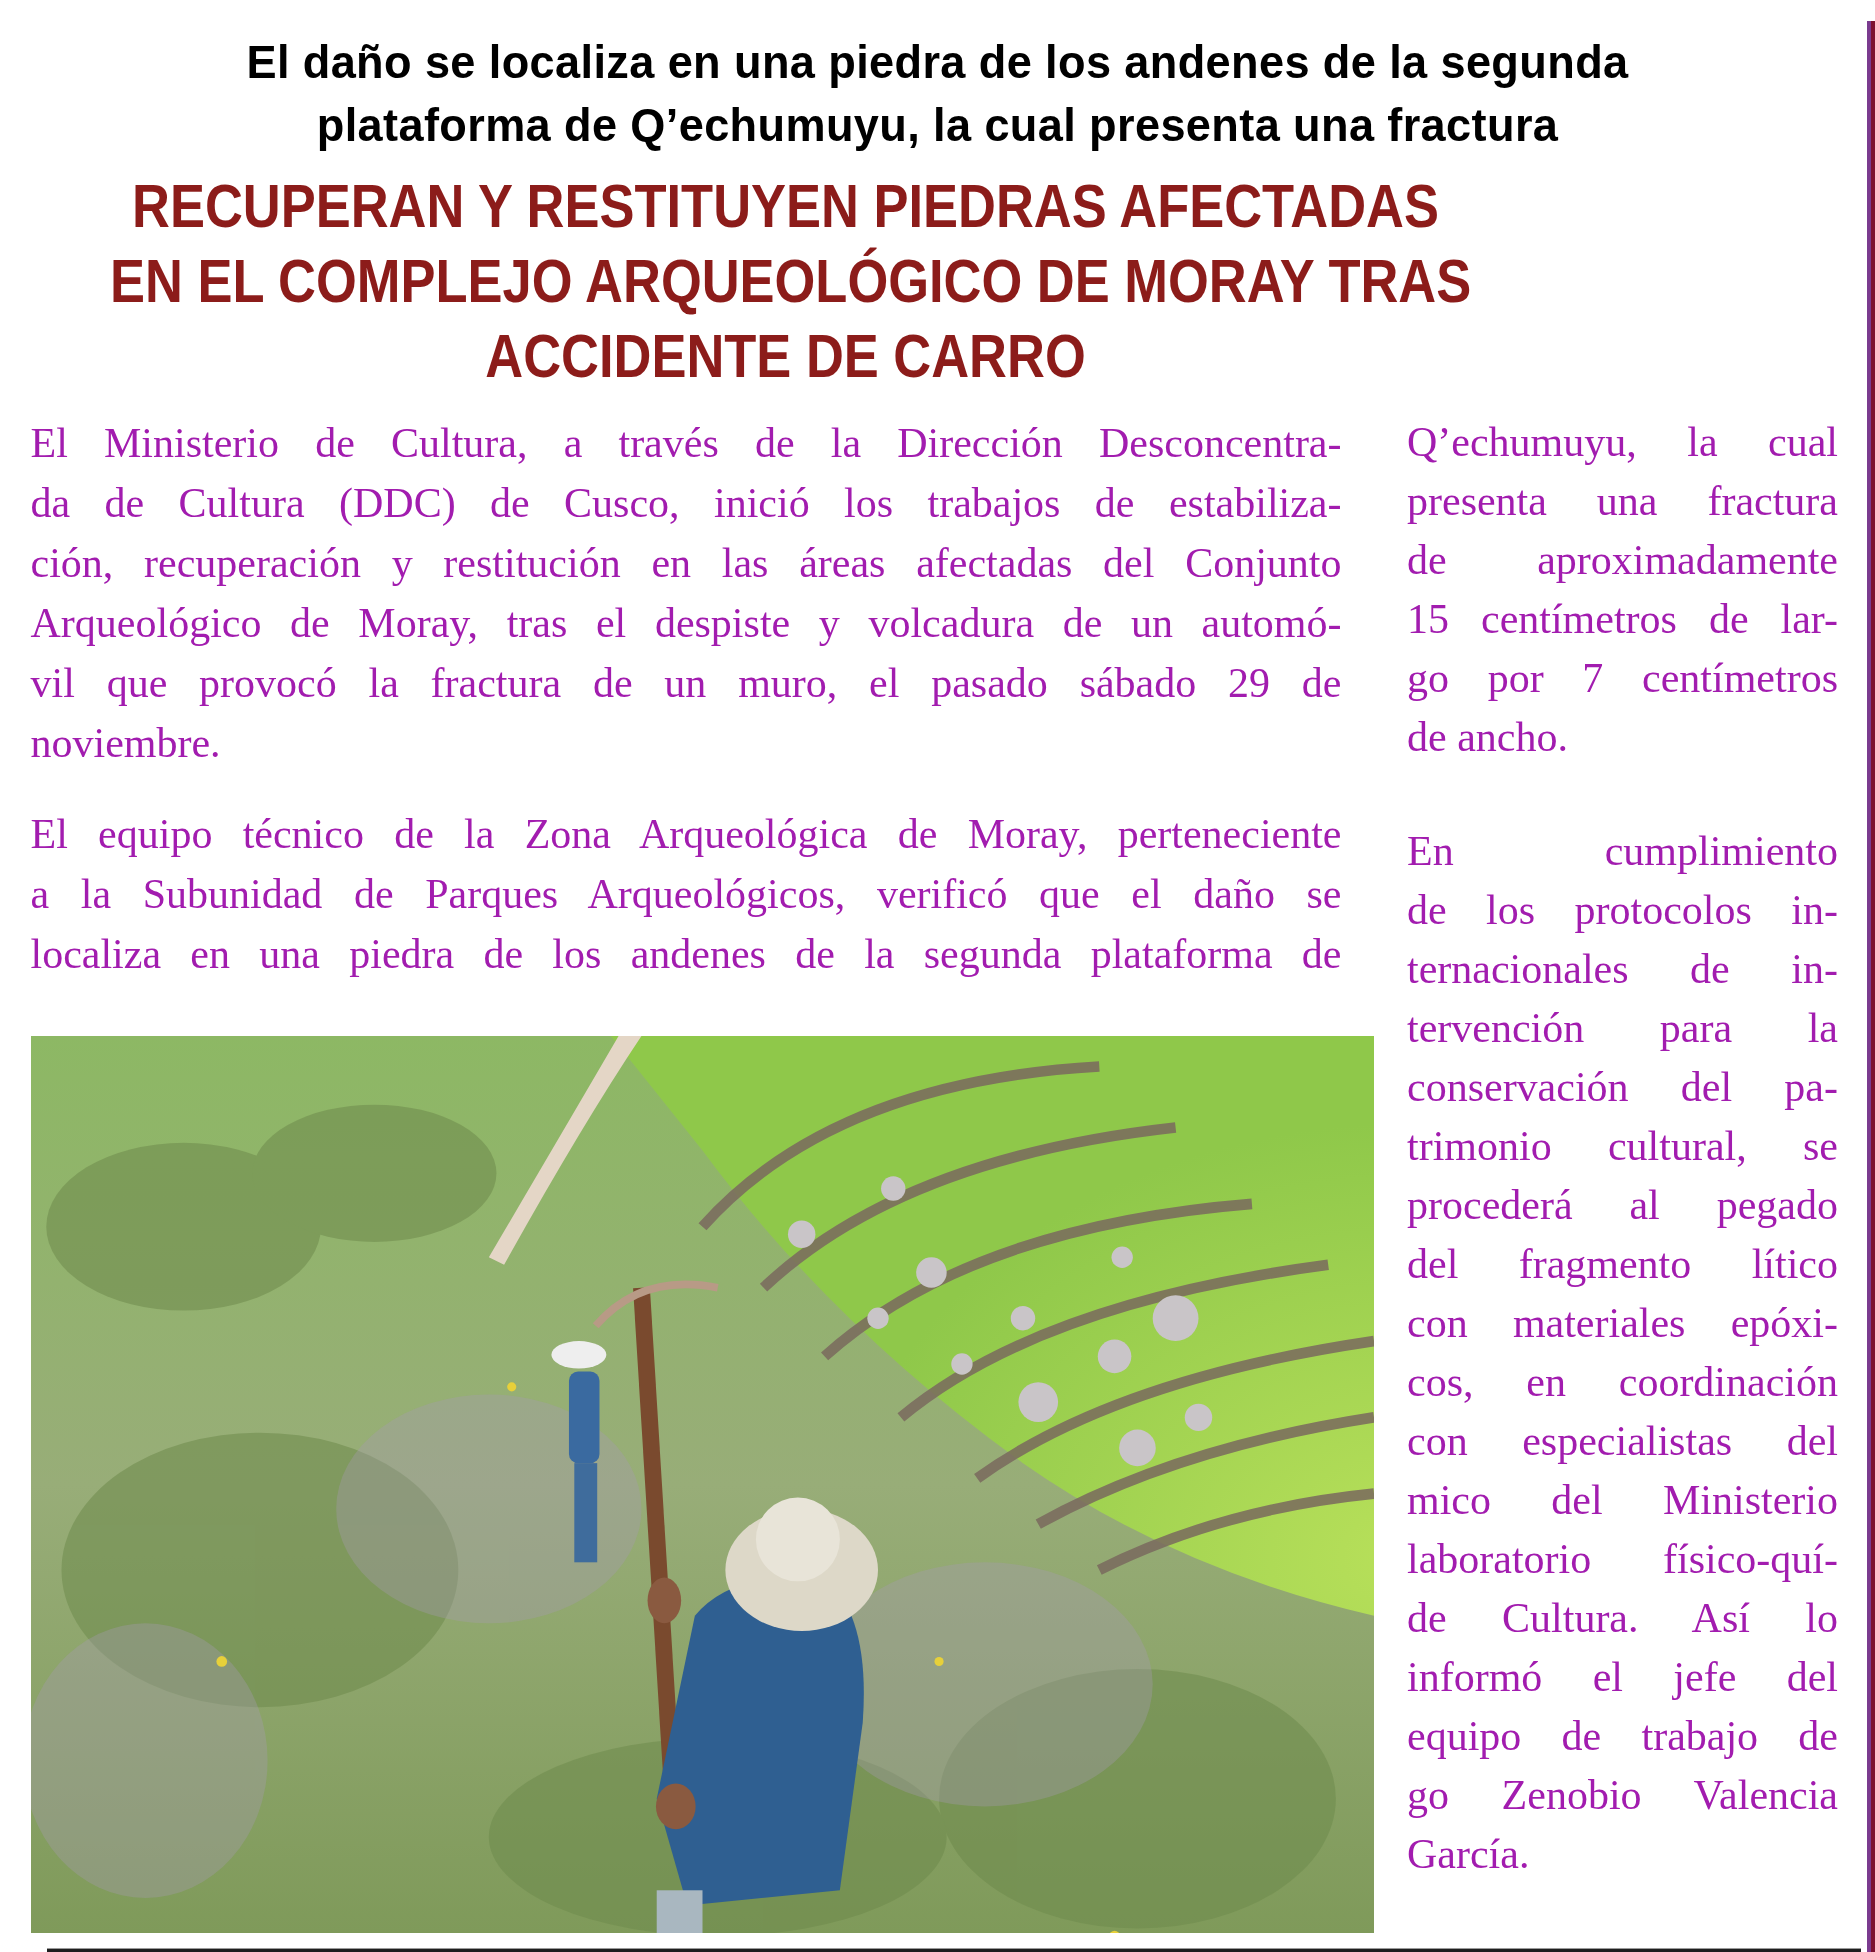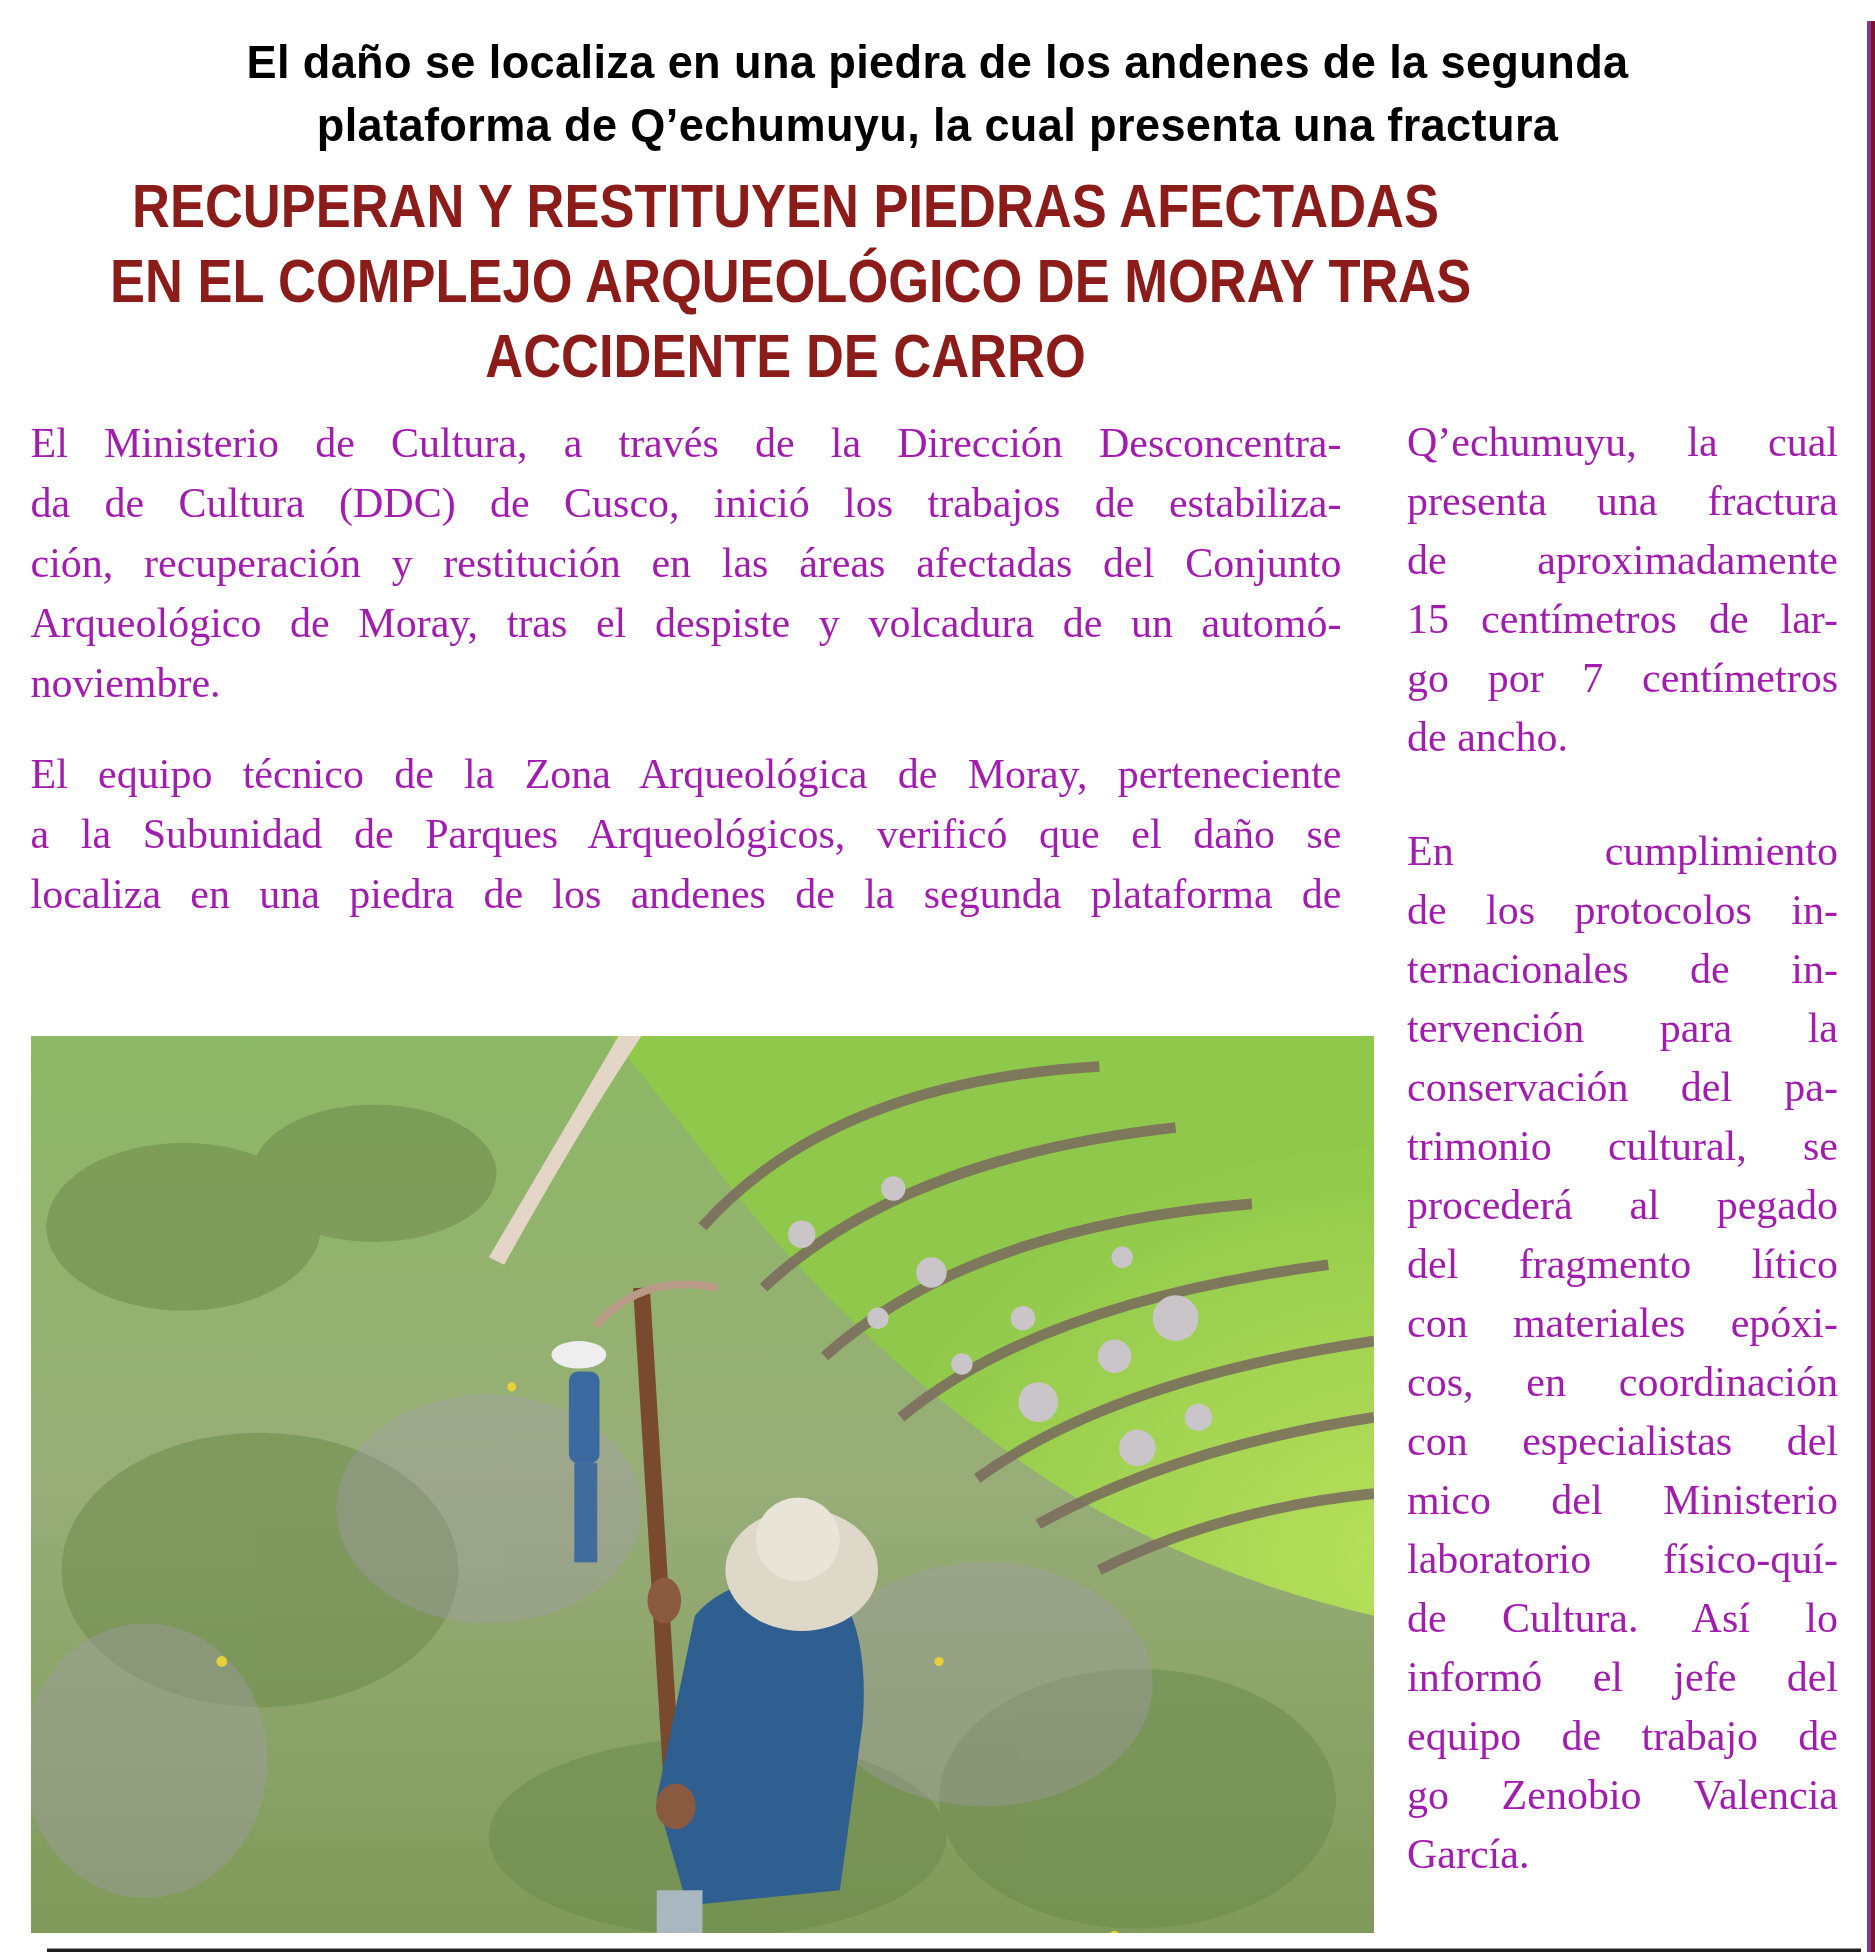--- a/index.html
+++ b/index.html
@@ -53,20 +53,21 @@
     <span class="headline-line">EN EL COMPLEJO ARQUEOLÓGICO DE MORAY TRAS</span>
     <span class="headline-line">ACCIDENTE DE CARRO</span>
   </h1>
 
   <div class="left-col body-text">
     <p class="p1">
       <span class="line">El Ministerio de Cultura, a través de la Dirección Desconcentra-</span>
       <span class="line">da de Cultura (DDC) de Cusco, inició los trabajos de estabiliza-</span>
       <span class="line">ción, recuperación y restitución en las áreas afectadas del Conjunto</span>
       <span class="line">Arqueológico de Moray, tras el despiste y volcadura de un automó-</span>
+      <span class="line">vil que provocó la fractura de un muro, el pasado sábado 29 de</span>
       <span class="line last">noviembre.</span>
     </p>
     <p class="p2">
       <span class="line">El equipo técnico de la Zona Arqueológica de Moray, perteneciente</span>
       <span class="line">a la Subunidad de Parques Arqueológicos, verificó que el daño se</span>
       <span class="line">localiza en una piedra de los andenes de la segunda plataforma de</span>
     </p>
   </div>
 
   <div class="photo">

